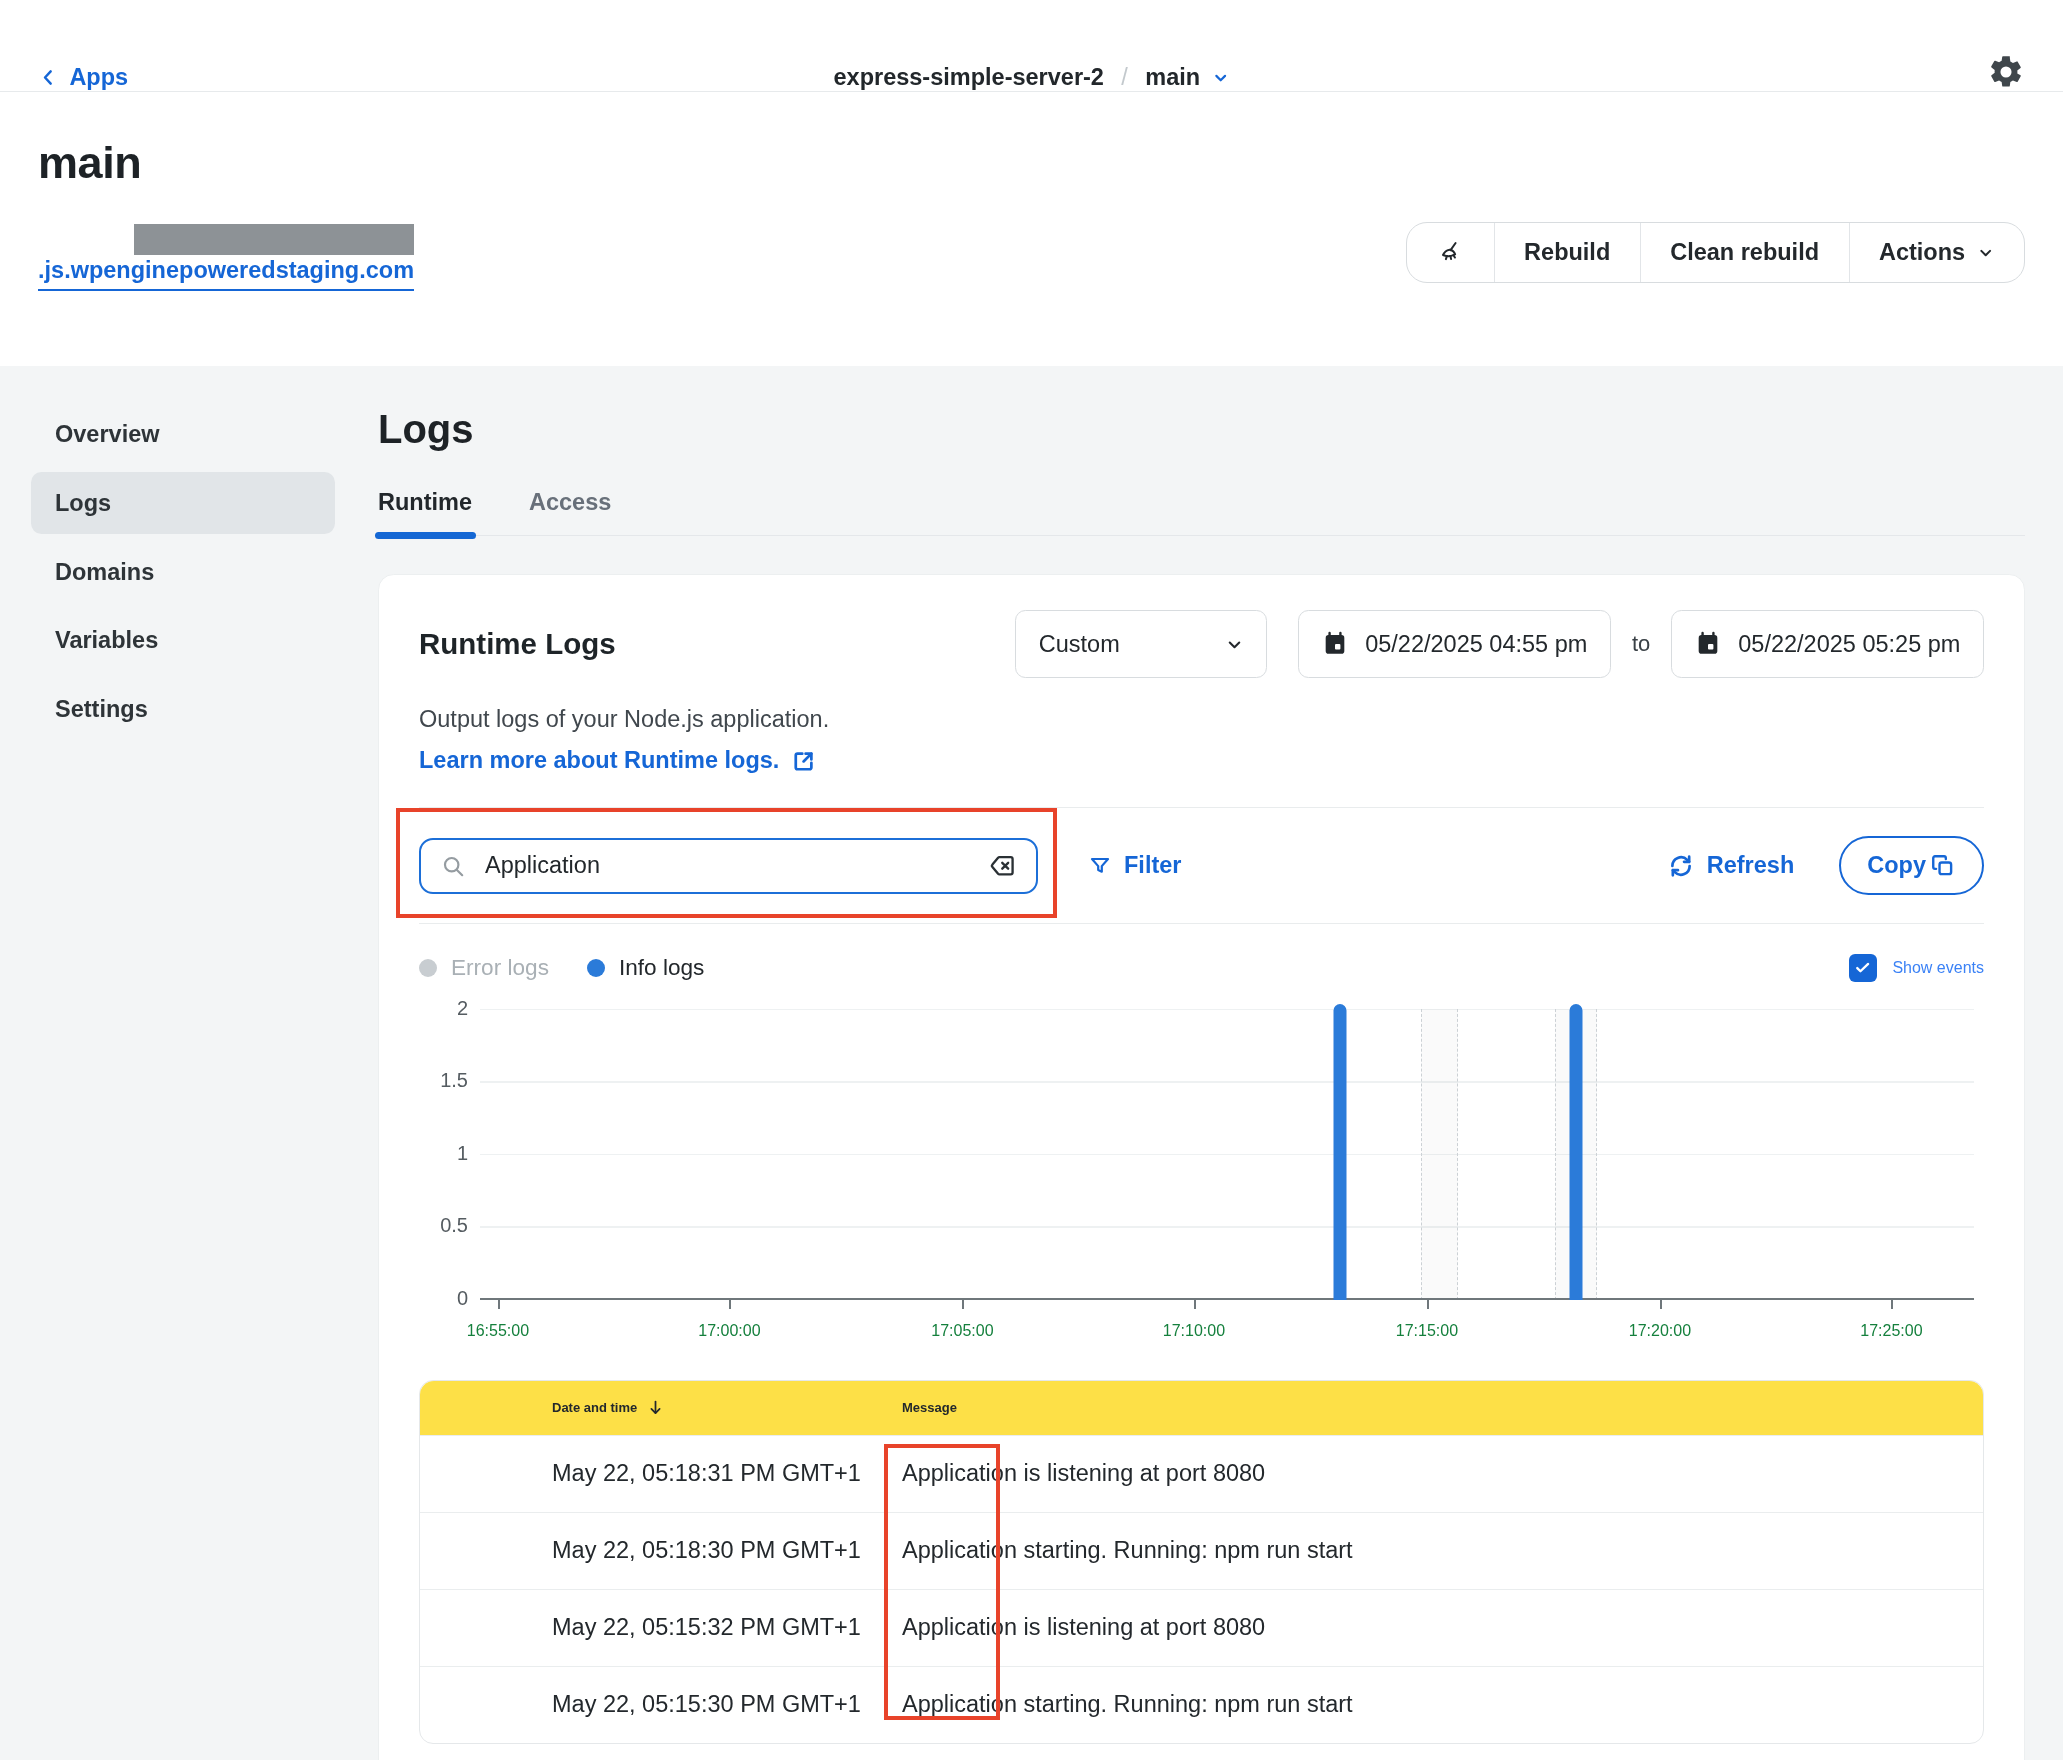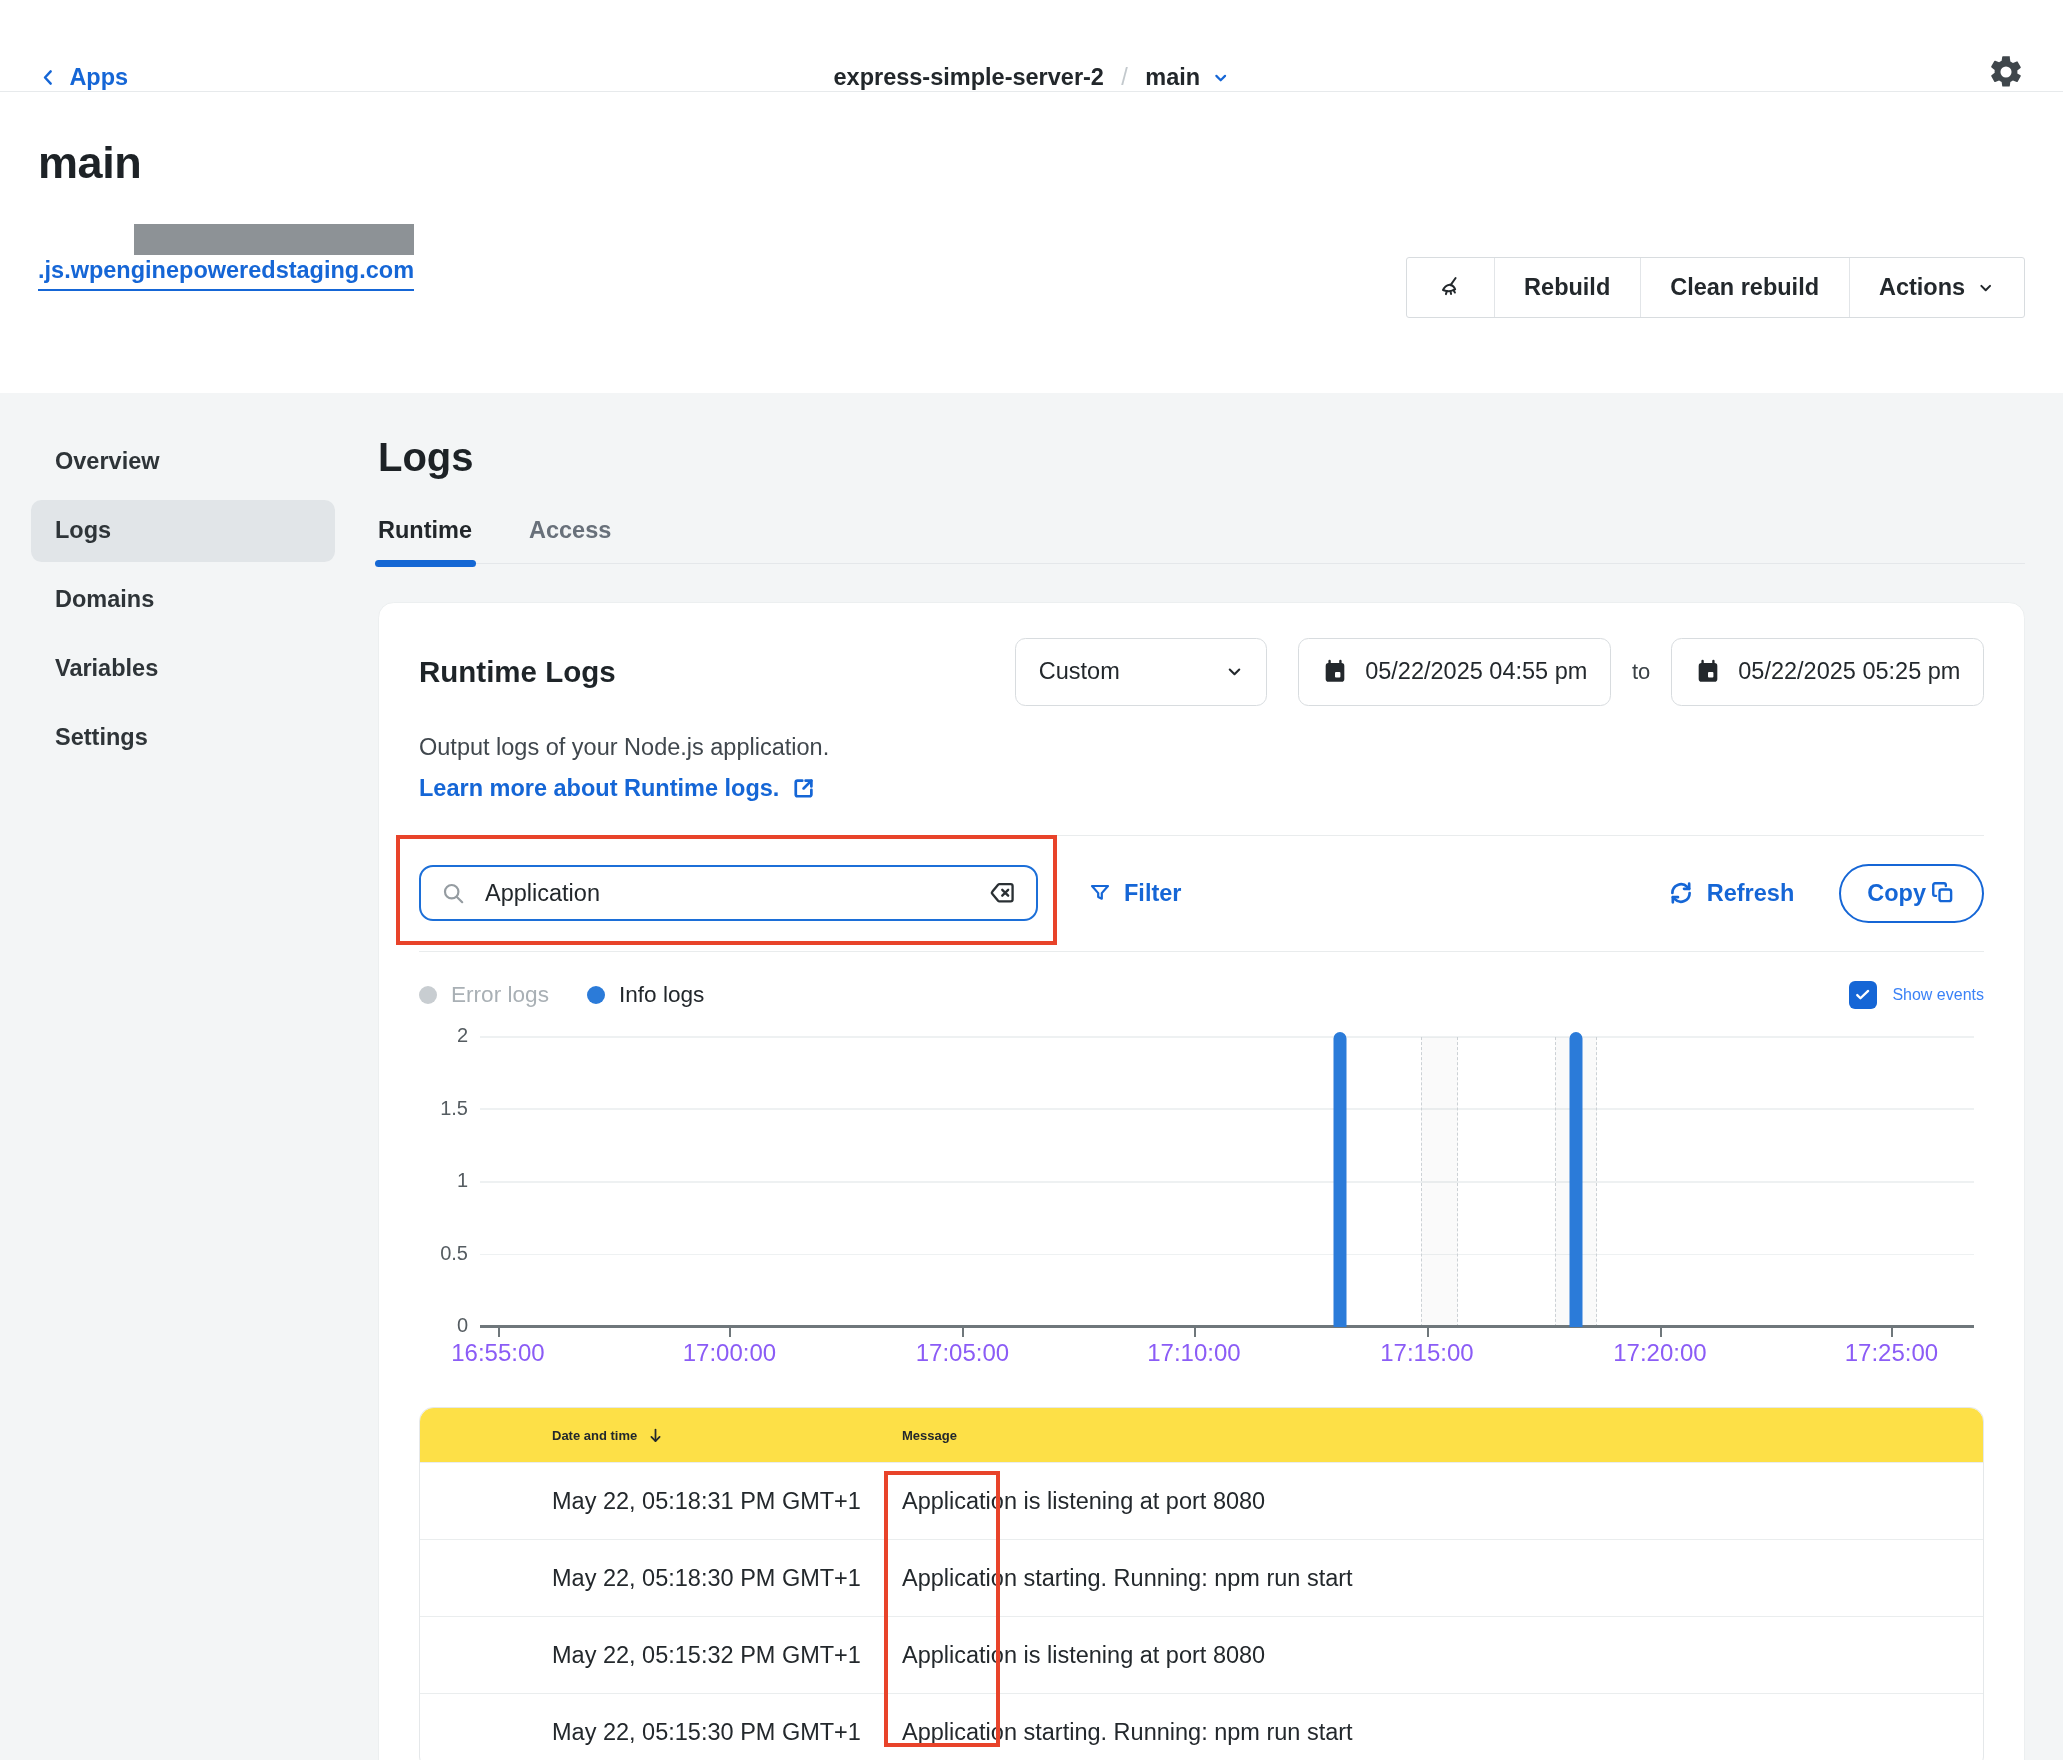--- a/index.html
+++ b/index.html
@@ -22,22 +22,22 @@
   .crumb .sep { color:#c3c9cd; margin:0 17.4px; font-weight:400; }
   .crumb .env { font-weight:700; color:#22272b; margin-right:12px; }
   .topbar .gear { margin-left:auto; color:#3f464b; cursor:pointer; }
 
   
   .page-header { background:#fff; padding:45px 38px 75px; display:flex; justify-content:space-between; }
   .page-title { font-size:45px; font-weight:700; color:#1d2226; letter-spacing:-0.4px; }
   .env-link { display:inline-flex; align-items:flex-end; margin-top:35px; border-bottom:2.2px solid #1566d6; padding-bottom:2.6px; cursor:pointer;flex-direction:column; }
   .redaction { display:inline-block; width:280px; height:31px; background:#8d9296; }
   .env-link .visible-part { color:#1566d6; font-size:23.5px; font-weight:700; line-height:31px; }
-  .header-actions { display:flex; align-items:center; margin-top:120px; height:61px;
-    border:1.3px solid #d8dcdf; border-radius:3px; background:#fff; overflow:hidden; }
+  .header-actions { display:flex; align-items:center; margin-top:85px; height:61px;
+    border:1.3px solid #d8dcdf; border-radius:21px; background:#fff; overflow:hidden; }
   .header-actions .seg { display:flex; align-items:center; gap:12px; padding:0 29.5px; height:100%;
     font-size:23.5px; font-weight:700; color:#23282c; cursor:pointer; }
   .header-actions .divider { width:0.9px; height:100%; background:#e2e5e8; }
 
   
   .content { display:flex; padding:38px 38px 0 31px; }
   .sidebar { width:304px; flex:none; }
   .side-item { font-size:23.5px; font-weight:700; color:#2e3438; padding:17.4px 24px; border-radius:10.4px; margin-bottom:7px; cursor:pointer; }
   .side-item.active { background:#e1e5e8; }
   .main-col { flex:1; min-width:0; margin-left:43px; }
@@ -90,21 +90,21 @@
   .checkbox { width:28px; height:28px; border-radius:6px; background:#1566d6; display:flex; align-items:center; justify-content:center; }
   .show-events .lbl { font-size:16px; color:#3b82f6; }
 
   
   .chart { position:relative; height:341px; margin-top:19px; }
   .plot { position:absolute; left:61px; right:10.4px; top:8.7px; bottom:42px; }
   .gridline { position:absolute; left:0; right:0; height:1.7px; background:#eef1f2; }
   .gridline.axis { height:2.6px; background:#6f777b; z-index:2; }
   .y-label { position:absolute; left:-61px; width:49px; text-align:right; font-size:20px; color:#555c61; }
   .x-tickmark { position:absolute; bottom:-9.6px; width:1.7px; height:9.6px; background:#6f777b; }
-  .x-label { position:absolute; bottom:-40px; transform:translateX(-50%); font-size:24px; color:#8b5cf6; white-space:nowrap; }
+  .x-label { position:absolute; bottom:-40px; transform:translateX(-50%); font-size:16px; color:#15803d; white-space:nowrap; }
   .event-band { position:absolute; top:0; bottom:0; border-left:1.7px dashed #ccd1d5; border-right:1.7px dashed #ccd1d5; background:rgba(120,130,140,0.04); }
   .bar { position:absolute; bottom:0; width:13px; transform:translateX(-50%); border-radius:7px 7px 0 0; z-index:3; }
 
   
   .log-table { margin-top:38px; border:1.3px solid #e5e8ea; border-radius:14px; position:relative; background:#fff; }
   .t-head { display:grid; grid-template-columns:482px 1fr; background:#fde047; border-radius:14px 14px 0 0;
     height:54px; align-items:center; font-size:13px; font-weight:700; color:#23282c; }
   .t-row { display:grid; grid-template-columns:482px 1fr; height:77px; align-items:center;
     font-size:23.5px; color:#23282c; border-top:1.3px solid #eaedee; }
   .c-date { padding-left:132px; display:flex; align-items:center; gap:8.7px; }

